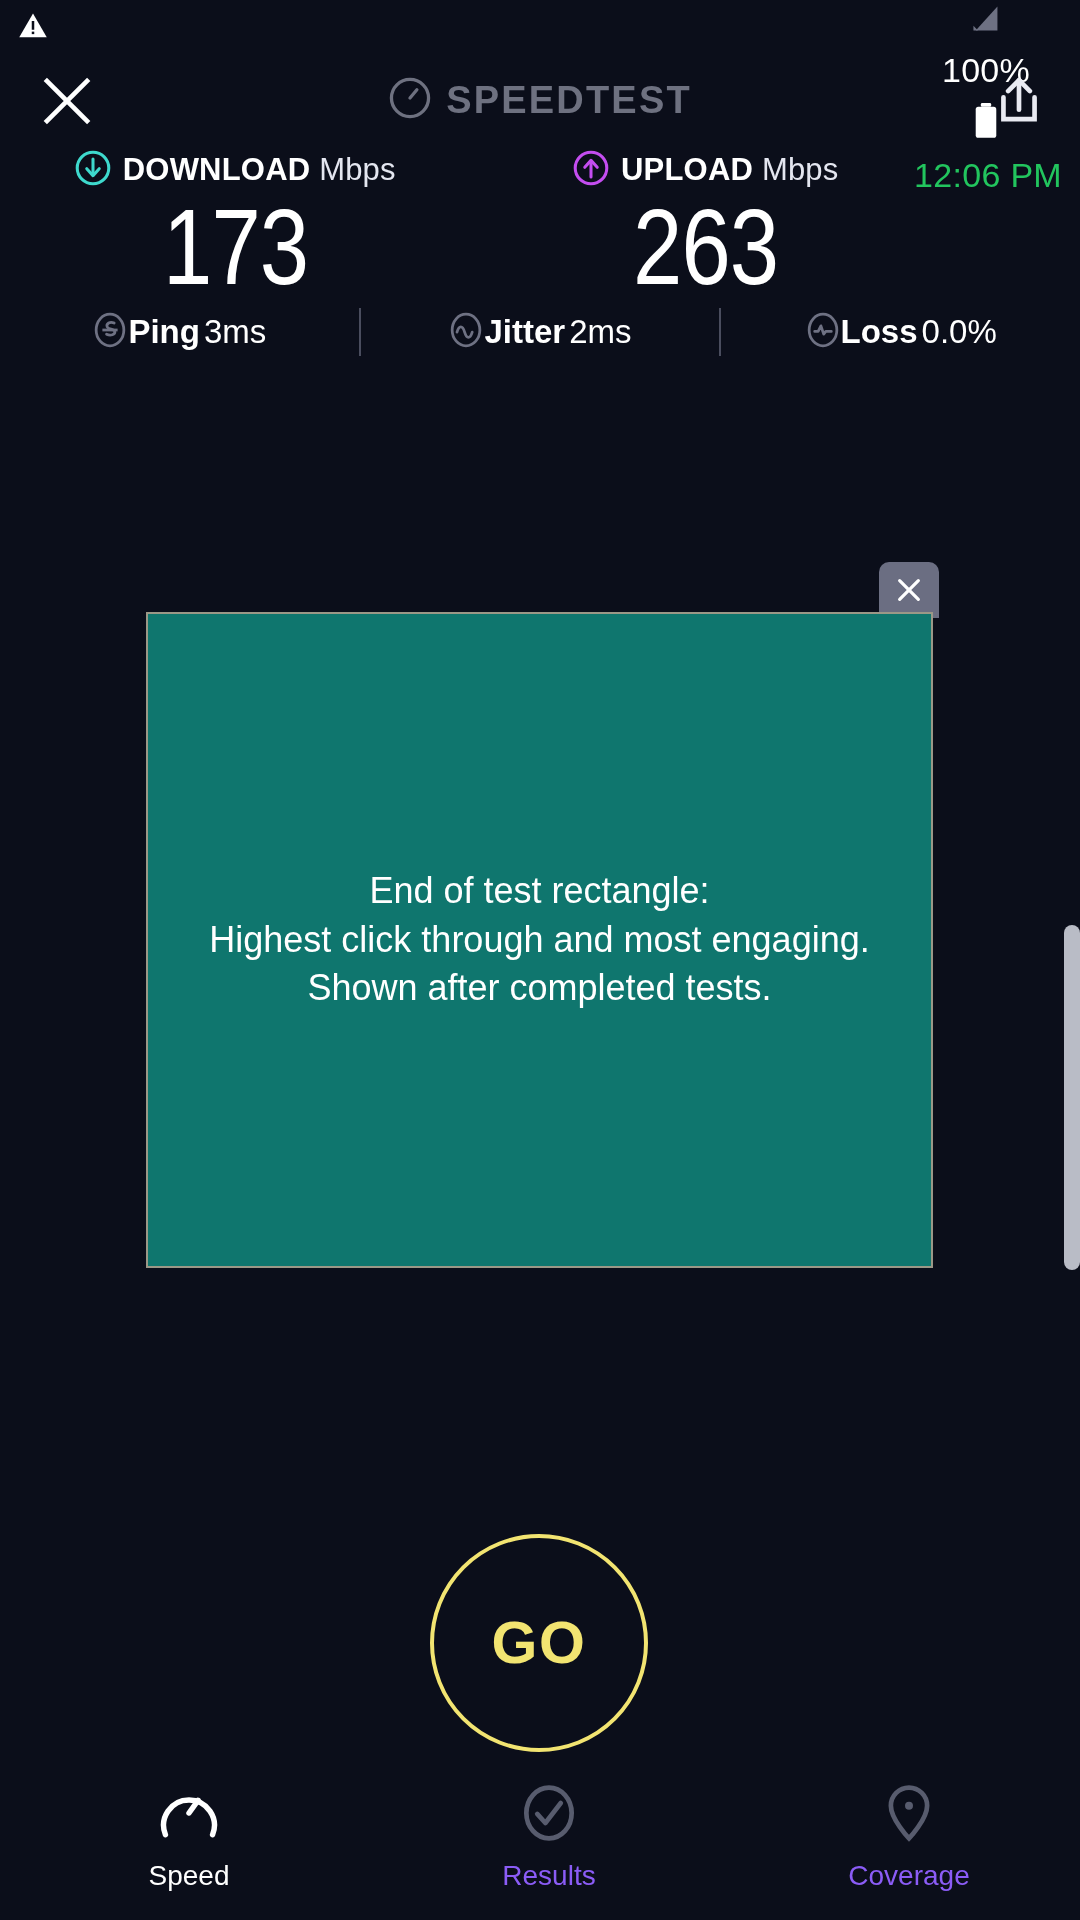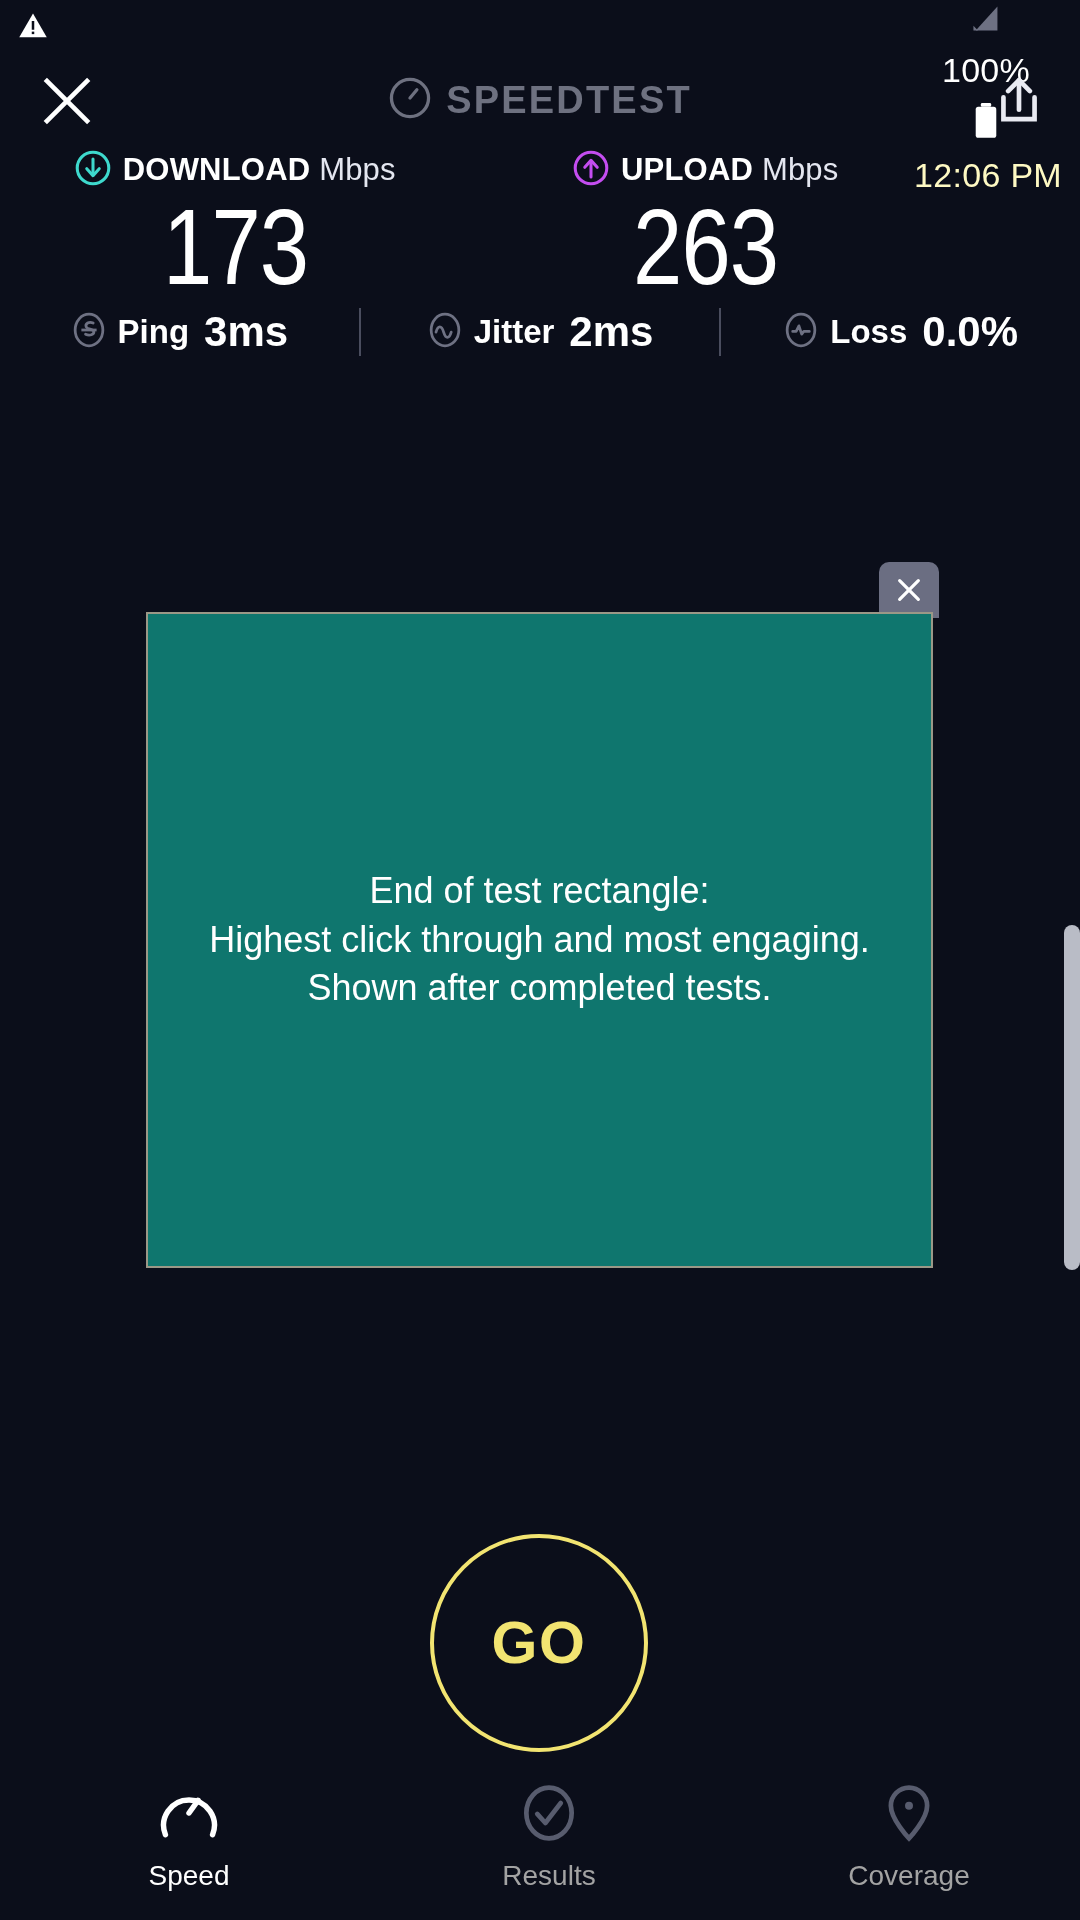--- a/index.html
+++ b/index.html
@@ -16,21 +16,21 @@
     position:absolute; top:0; left:0; width:1080px; height:56px;
     display:flex; align-items:center; padding:0 18px;
   }
   .sb-left{ display:flex; align-items:center; gap:10px; }
   .sb-right{ margin-left:auto; display:flex; align-items:center; gap:13px;flex-direction:column; }
   .sb-battery-text{
     color:#ffffff; font-size:34px; letter-spacing:.3px;
     font-family:"Liberation Sans", sans-serif; font-weight:400;
   }
   .sb-time{
-    color:#fef9c3; font-size:34px; letter-spacing:.3px; margin-left:4px;
+    color:#22c55e; font-size:34px; letter-spacing:.3px; margin-left:4px;
   }
   .close-x{
     position:absolute; left:36px; top:70px;
     width:62px; height:62px; cursor:pointer;
   }
   .brand{
     position:absolute; left:0; right:0; top:76px;
     display:flex; align-items:center; justify-content:center; gap:14px;
   }
   .brand-text{
@@ -55,24 +55,24 @@
     font-family:"Liberation Sans", sans-serif;
     transform:scaleX(.82); transform-origin:center top; margin-top:2px;
   }
 
   
   .metrics{
     position:absolute; top:300px; left:0; width:1080px; height:64px;
     display:flex; align-items:center;
   }
   .metric{
-    flex:1; display:flex; align-items:center; justify-content:center; gap:11px;
+    flex:1; display:flex; align-items:center; justify-content:center; 
   }
   .metric-name{ color:#ffffff; font-size:33px; font-weight:700; }
-  .metric-val{ color:#ffffff; font-size:42px; font-weight:700; margin-left:4px; }
+  .metric-val{ color:#ffffff; font-size:33px; font-weight:400; margin-left:4px; }
   .divider{ width:2px; height:48px; background:#4a4d5e; }
 
   
   .ad-close{
     position:absolute; left:879px; top:562px;
     width:60px; height:56px; border-radius:10px 10px 0 0;
     background:#6b6e82; display:flex; align-items:center; justify-content:center;
     cursor:pointer;
   }
   .ad-box{
@@ -106,21 +106,21 @@
   .bottomnav{
     position:absolute; bottom:0; left:0; width:1080px; height:146px;
     display:flex; align-items:flex-start; padding-top:10px;margin-left:9px;
   }
   .nav-item{
     flex:1; display:flex; flex-direction:column; align-items:center; gap:14px;
     cursor:pointer;
   }
   .nav-label{ font-size:28px; }
   .nav-item.active .nav-label{ color:#ffffff; }
-  .nav-item .nav-label{ color:#a3a3a3; }
+  .nav-item .nav-label{ color:#8b5cf6; }
 </style>
 </head>
 <body>
 
 <div class="statusbar">
   <div class="sb-left">
     <span>
       <svg width="30" height="30" viewBox="0 0 24 24">
         <path d="M12 2 L23 21 H1 Z" fill="#ffffff"></path>
         <rect x="11" y="8" width="2" height="7" fill="#0b0e1a"></rect>

